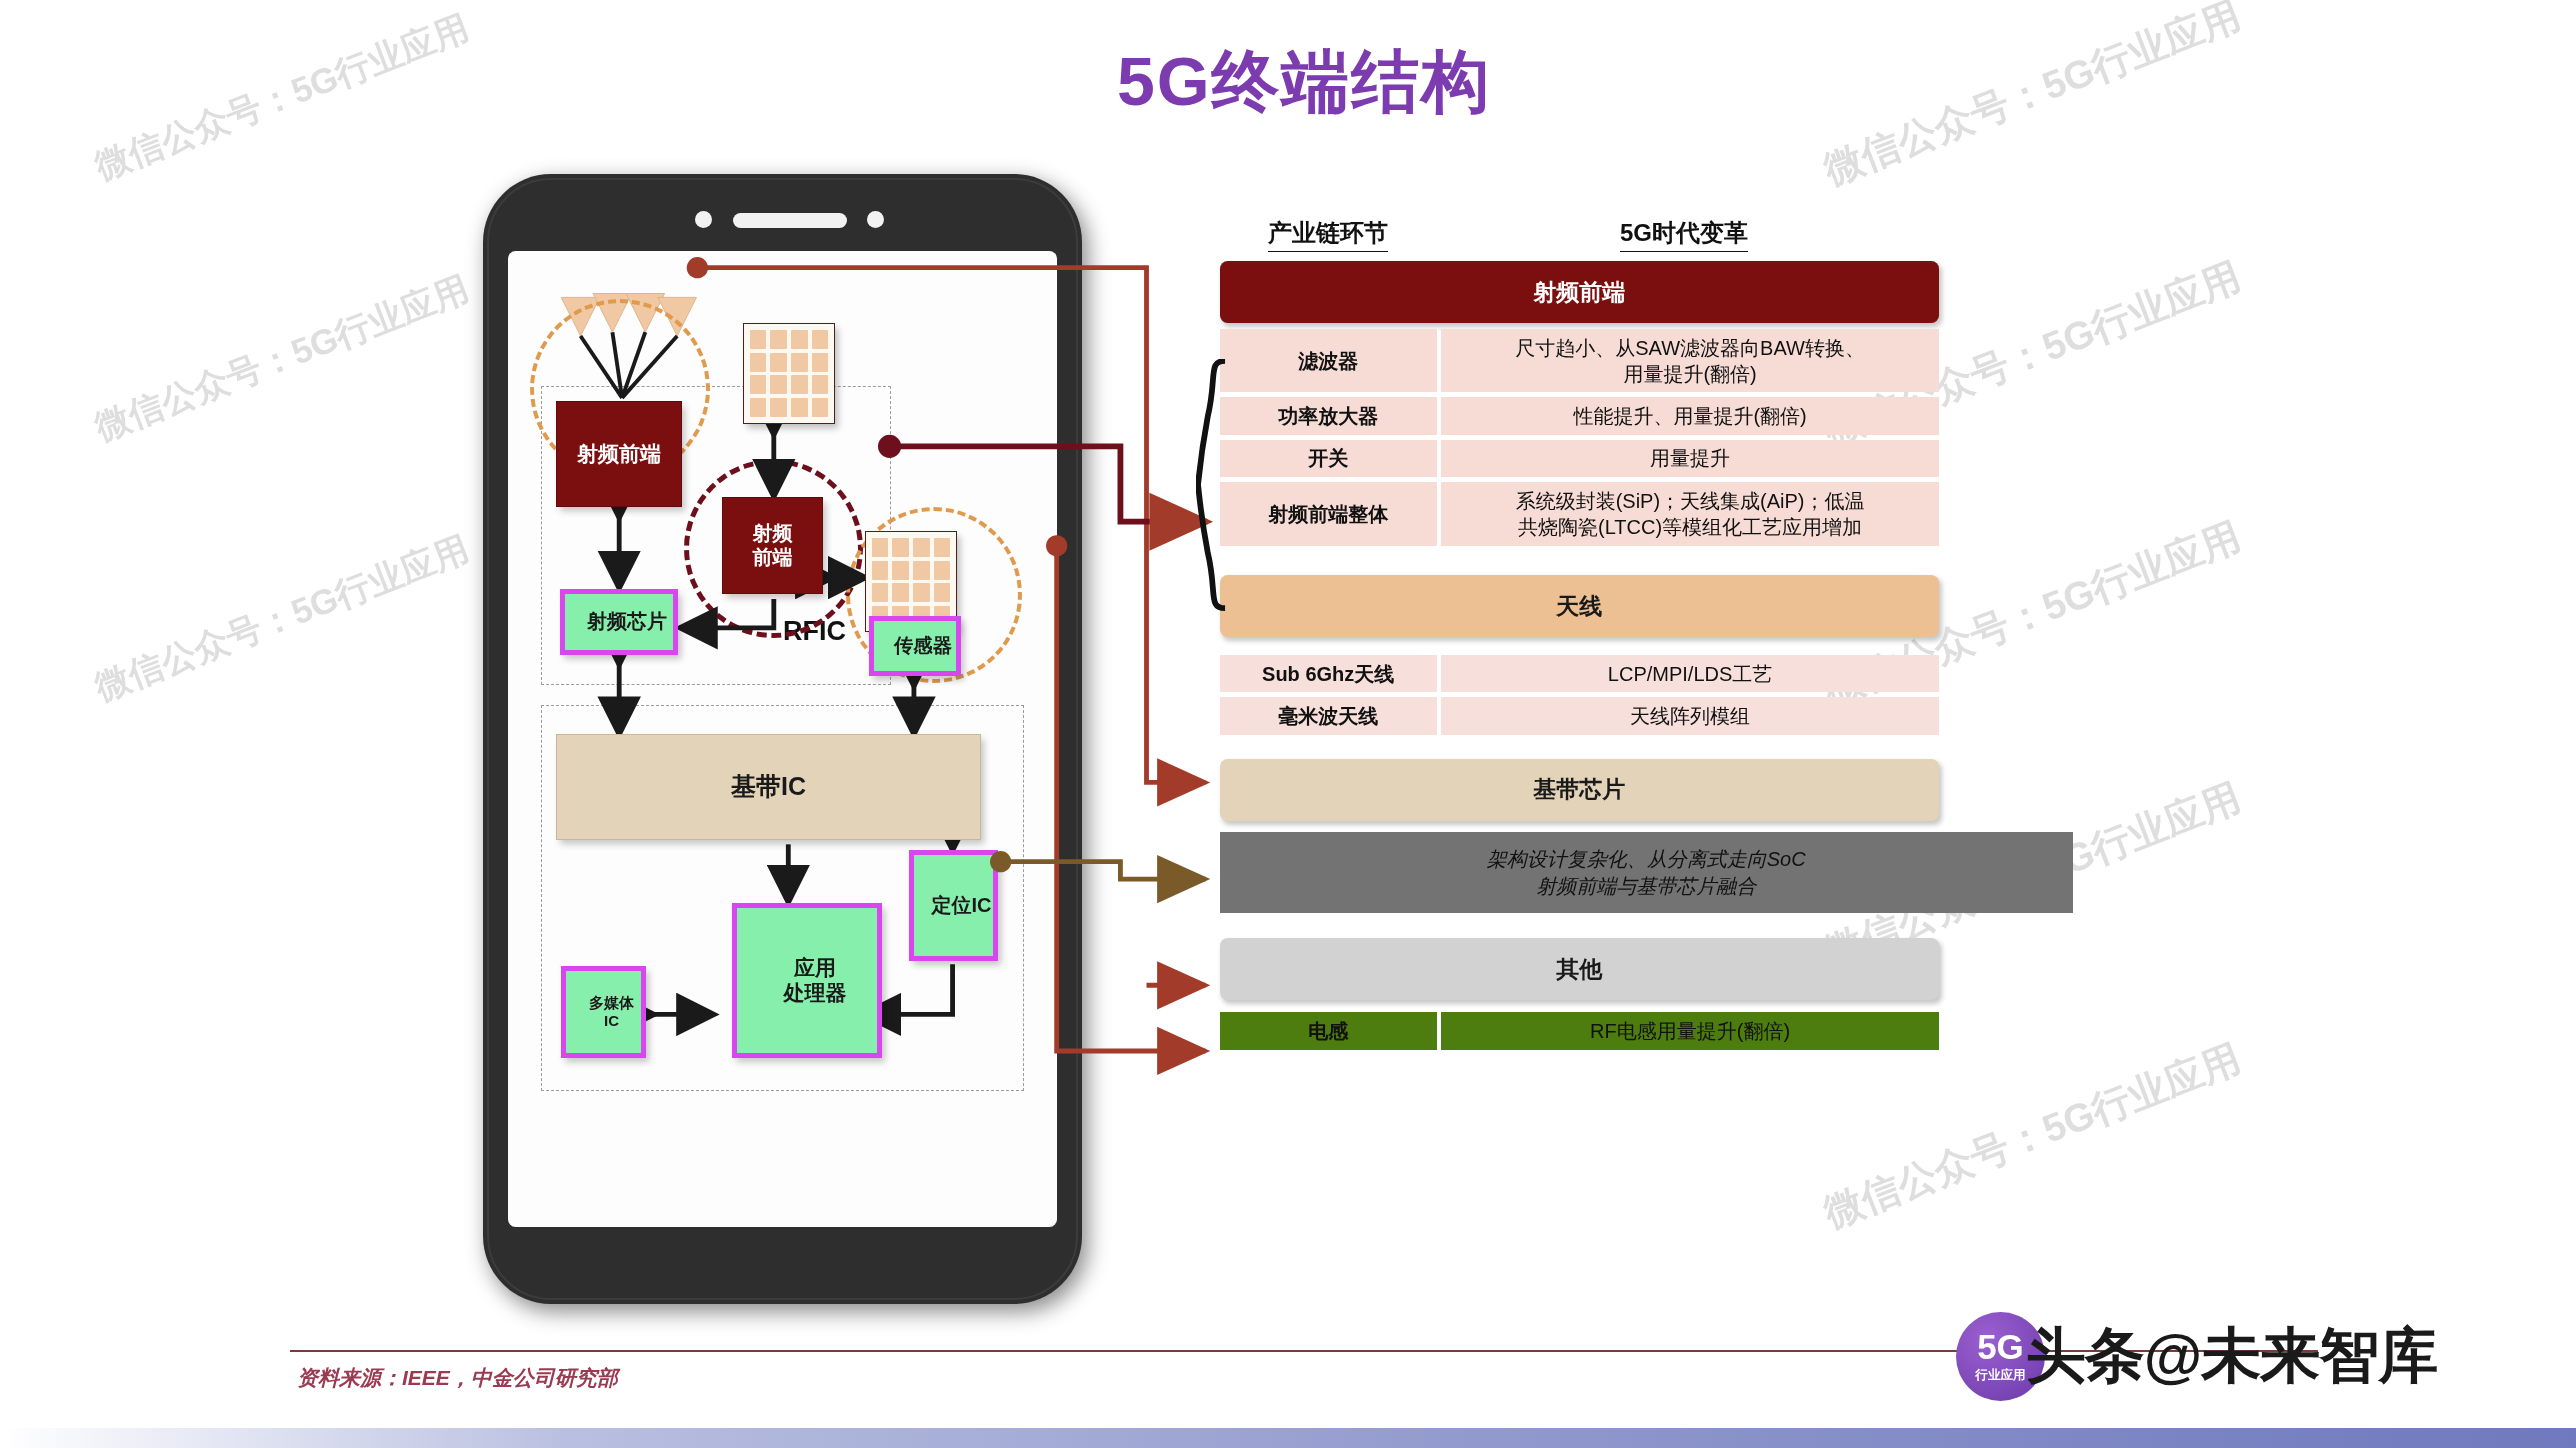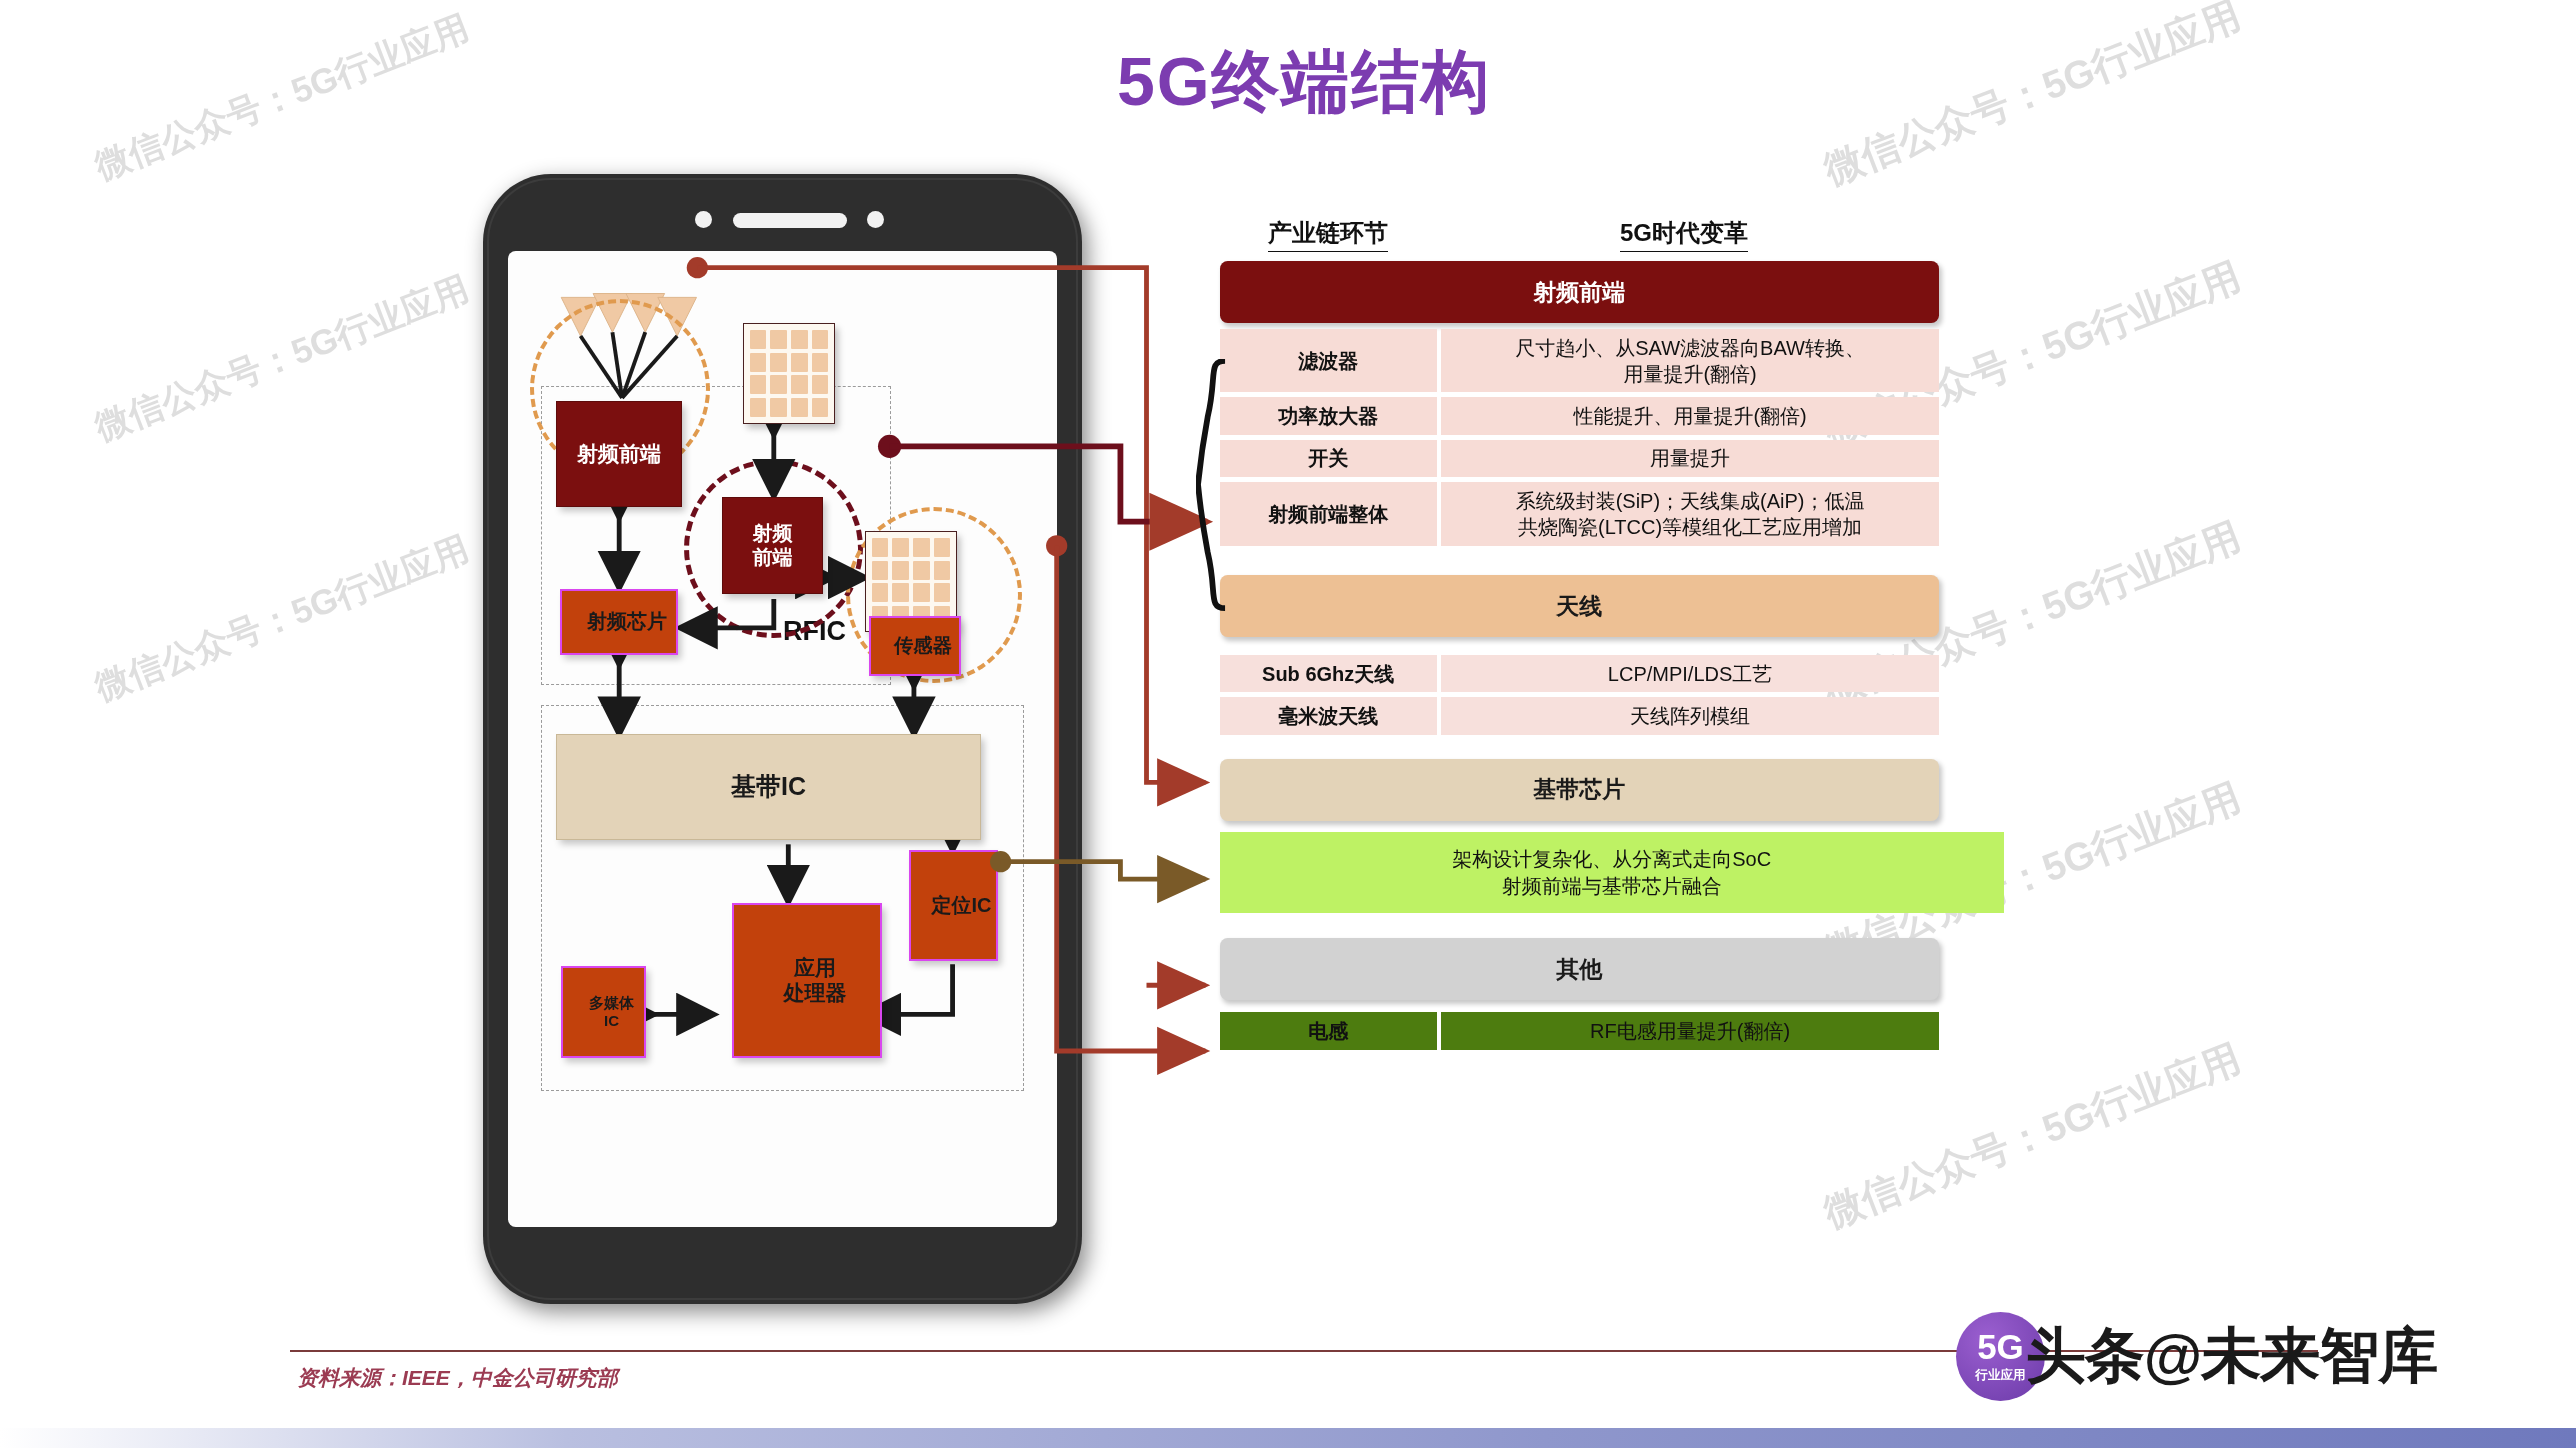--- a/index.html
+++ b/index.html
@@ -83,22 +83,22 @@
     text-align: center;
     line-height: 1.18;
     box-shadow: 3.9px 4.8px 6.8px rgba(0,0,0,.22);
   }
   .dbox.red {
     background: #7B0F0F; color: #ffffff;
     font-weight: bold;
     border: 1px solid #5d0b0b;
   }
   .dbox.grey {
-    background: #c2410c; color: #1a1a1a;
-    border: 2px solid #d946ef;
+    background: #86efac; color: #1a1a1a;
+    border: 5px solid #d946ef;
     font-weight: 600;
     padding-left: 16px;
   }
   .dbox.tan {
     background: #e3d3b8; color: #1a1a1a;
     border: 1px solid #c9b897;
     font-weight: bold;
   }
 
   
@@ -182,25 +182,25 @@
     padding: 5.8px 3.9px;
   }
   .cell-l { width: 217px; flex: none; font-weight: bold; }
   .cell-r { flex: 1; }
 
   .pink  .cell-l, .pink  .cell-r { background: #f7dcd6; }
   .pink2 .cell-l, .pink2 .cell-r { background: #f7e0dc; }
   .gray  .cell-l, .gray  .cell-r { background: #4d7c0f; }
 
   .note {
-    margin-left: 7.7px; width: 784px;
-    background: #bef264;
+    margin-left: 7.7px; width: 853px;
+    background: #737373;
     text-align: center;
     font-size: 20px; line-height: 1.35;
-    color: #111; padding: 13.5px 3.9px;
+    color: #111; padding: 13.5px 3.9px; font-style: italic;
   }
   .spacer-12 { height: 11.6px; }
   .spacer-20 { height: 19.3px; }
   .spacer-26 { height: 25px; }
 
   
   #brace { position: absolute; left: 1196px; top: 359px; z-index: 16; }
 
   
   #connectors { position: absolute; left: 0; top: 0; width: 2576px; height: 1449px; z-index: 14; }

